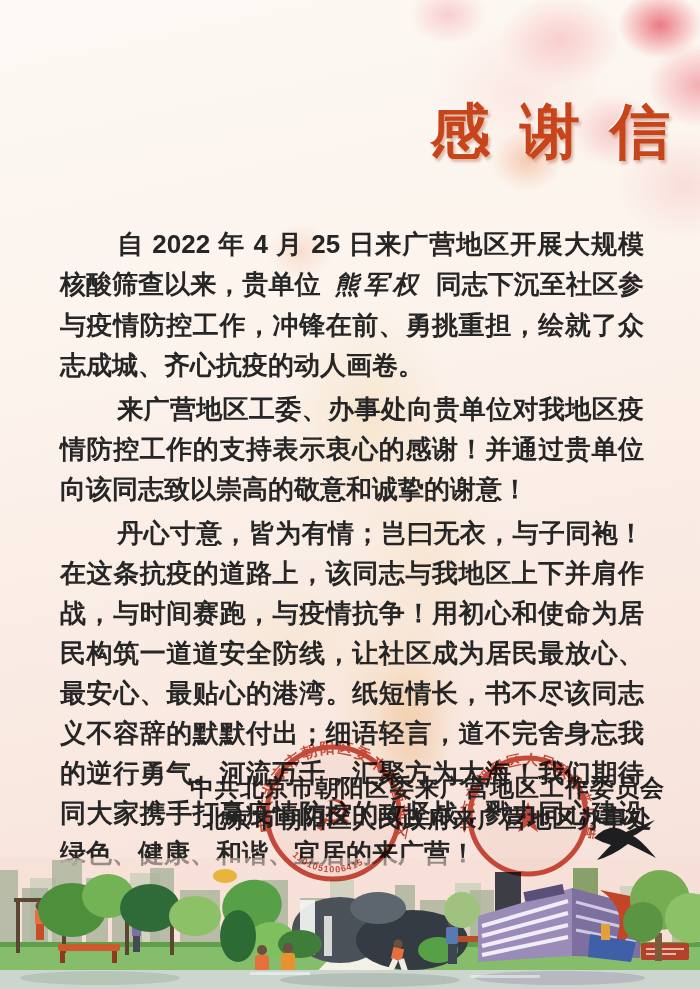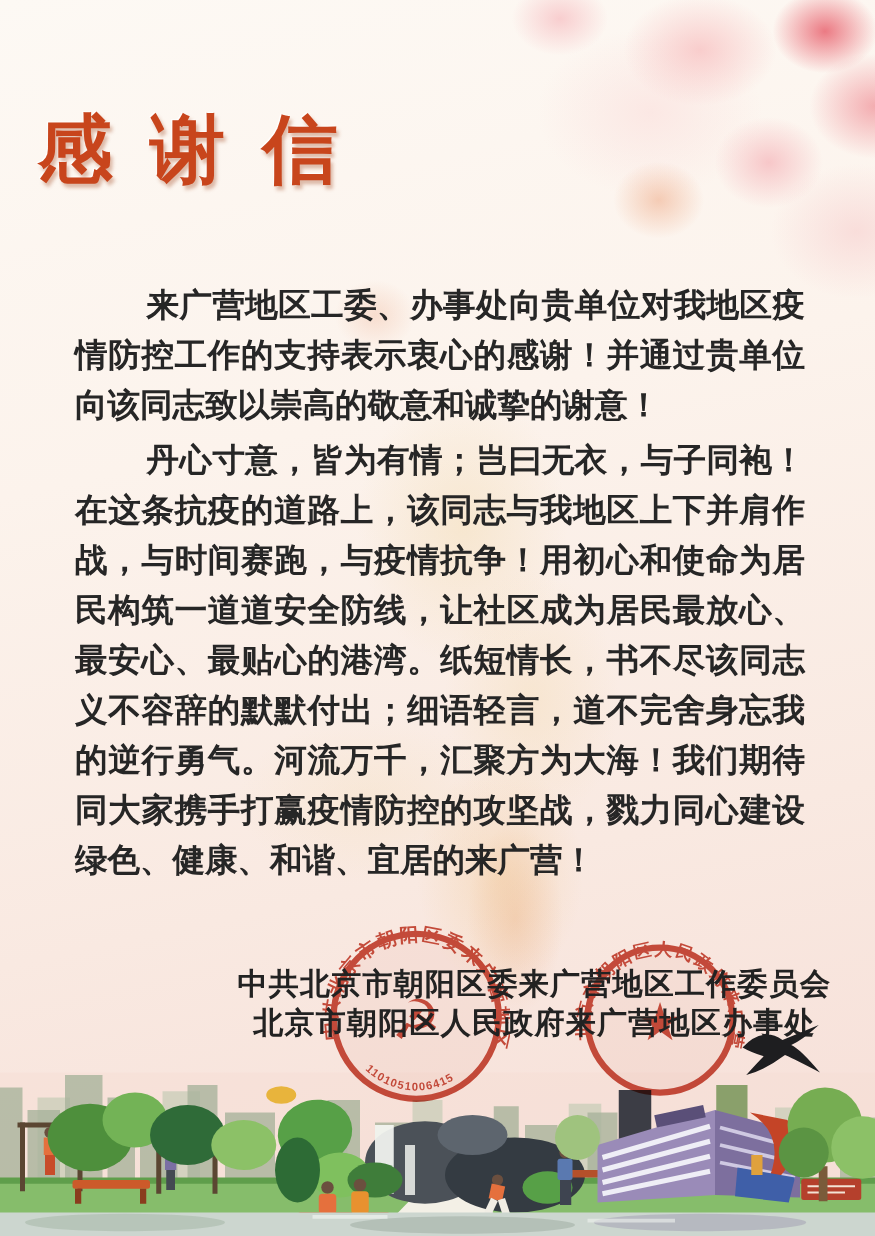--- a/index.html
+++ b/index.html
@@ -26,21 +26,21 @@
   .watermark{
     position:absolute;inset:0;pointer-events:none;
     background:
       radial-gradient(120px 160px at 370px 420px, rgba(236,205,140,.28), rgba(236,205,140,0) 70%),
       radial-gradient(100px 150px at 425px 560px, rgba(240,210,150,.26), rgba(240,210,150,0) 70%),
       radial-gradient(95px 130px at 400px 700px, rgba(238,190,120,.30), rgba(238,190,120,0) 70%),
       radial-gradient(55px 110px at 412px 735px, rgba(228,150,92,.26), rgba(228,150,92,0) 70%),
       radial-gradient(150px 95px at 295px 640px, rgba(240,215,160,.20), rgba(240,215,160,0) 70%);
   }
   .title{
-    position:absolute;top:84px;left:0;width:100%;text-align:left;
+    position:absolute;top:96px;left:0;width:100%;text-align:right;
     font-size:60px;line-height:72px;font-weight:bold;letter-spacing:30px;padding-left:30px;
     box-sizing:border-box;color:var(--title-red,#c8451c);
     font-family:"Liberation Serif","DejaVu Serif",serif;
     text-shadow:2px 3px 3px rgba(160,70,30,.35), -1px -1px 0 rgba(255,255,255,.8);
   }
   .salutation{
     position:absolute;top:188px;left:62px;
     font-size:27px;font-weight:bold;font-style:italic;color:#1c1c1c;
     font-family:"Liberation Serif","DejaVu Serif",serif;letter-spacing:3px;
   }
@@ -68,20 +68,21 @@
 
 <div class="page">
 
   <div class="blossoms"></div>
   <div class="watermark"></div>
 
   <div class="title">感谢信</div>
 
 
   <div class="body-text">
+    <p><span>自 2022 年 4 月 25 日来广营地区开展大规模核酸筛查以来，贵单位</span><span class="hand-name">熊军权</span><span>同志下沉至社区参与疫情防控工作，冲锋在前、勇挑重担，绘就了众志成城、齐心抗疫的动人画卷。</span></p>
     <p>来广营地区工委、办事处向贵单位对我地区疫情防控工作的支持表示衷心的感谢！并通过贵单位向该同志致以崇高的敬意和诚挚的谢意！</p>
     <p>丹心寸意，皆为有情；岂曰无衣，与子同袍！在这条抗疫的道路上，该同志与我地区上下并肩作战，与时间赛跑，与疫情抗争！用初心和使命为居民构筑一道道安全防线，让社区成为居民最放心、最安心、最贴心的港湾。纸短情长，书不尽该同志义不容辞的默默付出；细语轻言，道不完舍身忘我的逆行勇气。河流万千，汇聚方为大海！我们期待同大家携手打赢疫情防控的攻坚战，戮力同心建设绿色、健康、和谐、宜居的来广营！</p>
   </div>
 
   <svg class="seal seal-left" width="150" height="150" viewBox="0 0 150 150">
     <defs>
       <path id="seal-l-rim" d="M 14,98 A 64,64 0 1 1 136,98" fill="none"></path>
       <path id="seal-l-serial" d="M 30,113 A 58,58 0 0 0 120,113" fill="none"></path>
     </defs>
     <circle cx="75" cy="75" r="66" fill="rgba(200,60,40,0.05)" style="stroke:var(--seal-red,#c23a28);stroke-width:5"></circle>

